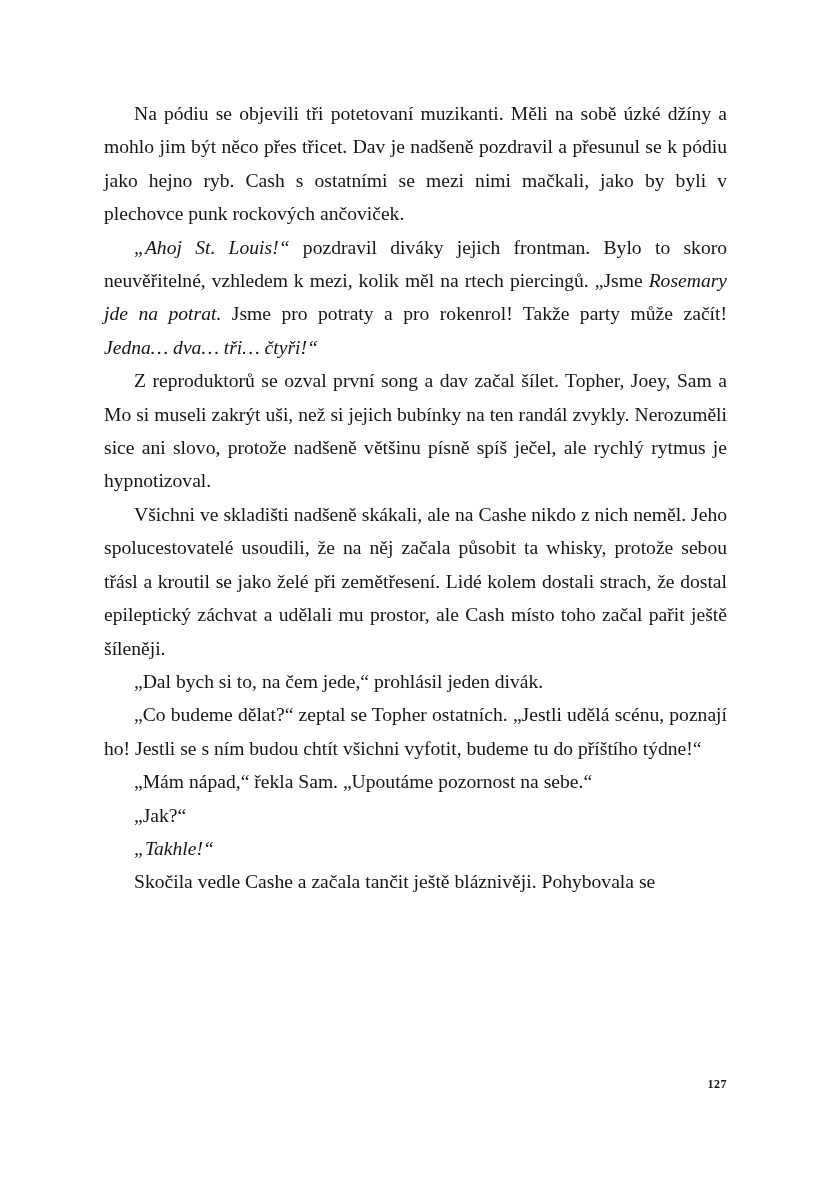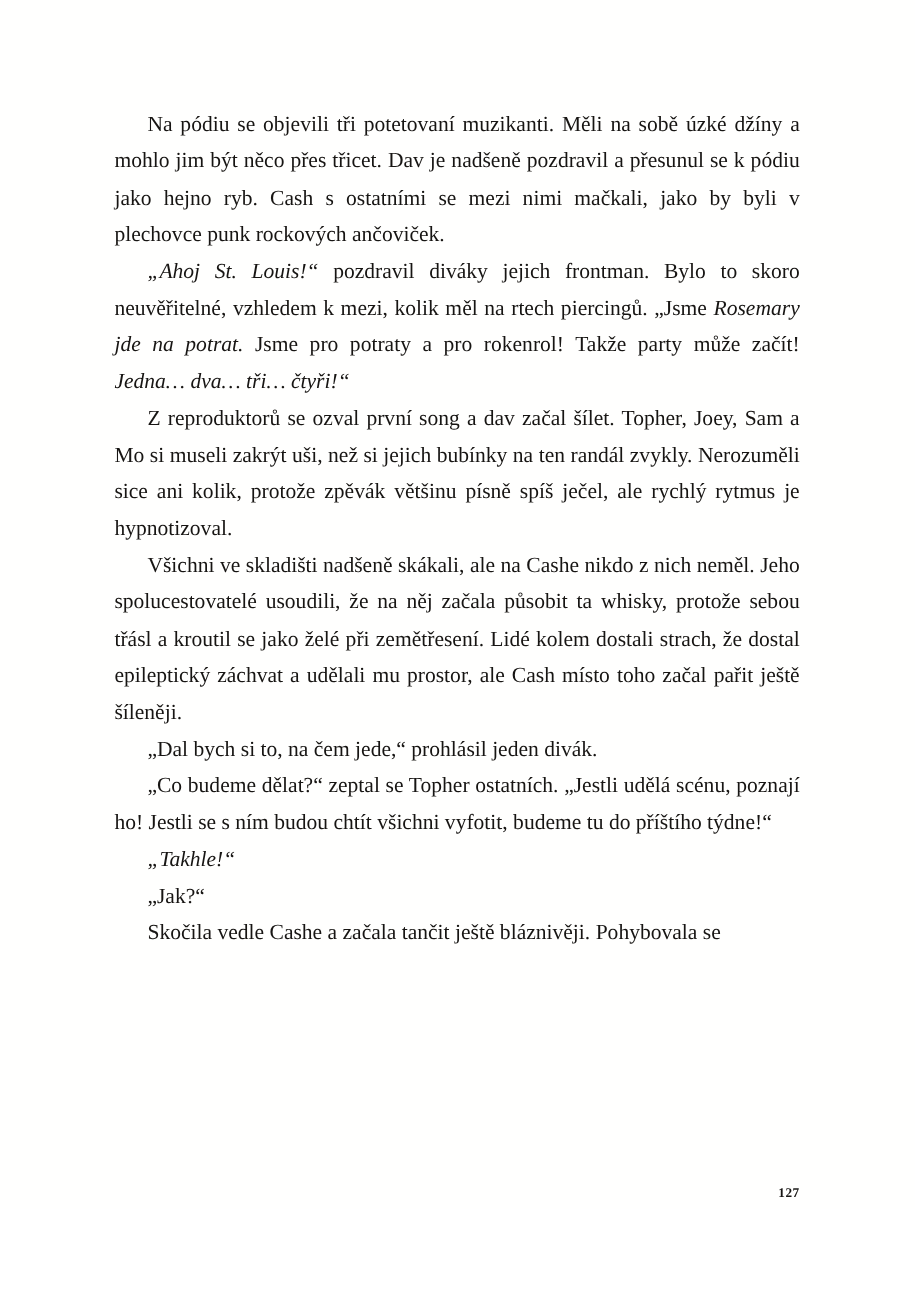--- a/index.html
+++ b/index.html
@@ -45,22 +45,23 @@
     color: #171513;
   }
 </style>
 </head>
 <body>
 
 <div class="page">
   <div class="text-block">
       <p><span>Na pódiu se objevili tři potetovaní muzikanti. Měli na sobě úzké džíny a mohlo jim být něco přes třicet. Dav je nadšeně pozdravil a přesunul se k pódiu jako hejno ryb. Cash s ostatními se mezi nimi mačkali, jako by byli v plechovce punk rockových ančoviček.</span></p>
       <p><em>„Ahoj St. Louis!“</em><span> pozdravil diváky jejich frontman. Bylo to skoro neuvěřitelné, vzhledem k mezi, kolik měl na rtech piercingů. „Jsme </span><em>Rosemary jde na potrat.</em><span> Jsme pro potraty a pro rokenrol! Takže party může začít! </span><em>Jedna… dva… tři… čtyři!“</em></p>
-      <p><span>Z reproduktorů se ozval první song a dav začal šílet. Topher, Joey, Sam a Mo si museli zakrýt uši, než si jejich bubínky na ten randál zvykly. Nerozuměli sice ani kolik, protože zpěvák většinu písně spíš ječel, ale rychlý rytmus je hypnotizoval.</span></p>
+      <p><span>Z reproduktorů se ozval první song a dav začal šílet. Topher, Joey, Sam a Mo si museli zakrýt uši, než si jejich bubínky na ten randál zvykly. Nerozuměli sice ani slovo, protože nadšeně většinu písně spíš ječel, ale rychlý rytmus je hypnotizoval.</span></p>
       <p><span>Všichni ve skladišti nadšeně skákali, ale na Cashe nikdo z nich neměl. Jeho spolucestovatelé usoudili, že na něj začala působit ta whisky, protože sebou třásl a kroutil se jako želé při zemětřesení. Lidé kolem dostali strach, že dostal epileptický záchvat a udělali mu prostor, ale Cash místo toho začal pařit ještě šíleněji.</span></p>
       <p><span>„Dal bych si to, na čem jede,“ prohlásil jeden divák.</span></p>
       <p><span>„Co budeme dělat?“ zeptal se Topher ostatních. „Jestli udělá scénu, poznají ho! Jestli se s ním budou chtít všichni vyfotit, budeme tu do příštího týdne!“</span></p>
+      <p><span>„Mám nápad,“ řekla Sam. „Upoutáme pozornost na sebe.“</span></p>
+      <p><span>„Jak?“</span></p>
       <p><em>„Takhle!“</em></p>
-      <p><span>„Jak?“</span></p>
       <p><span>Skočila vedle Cashe a začala tančit ještě bláznivěji. Pohybovala se</span></p>
     </div>
   <div class="page-number">127</div>
 </div>
 
 </body></html>

